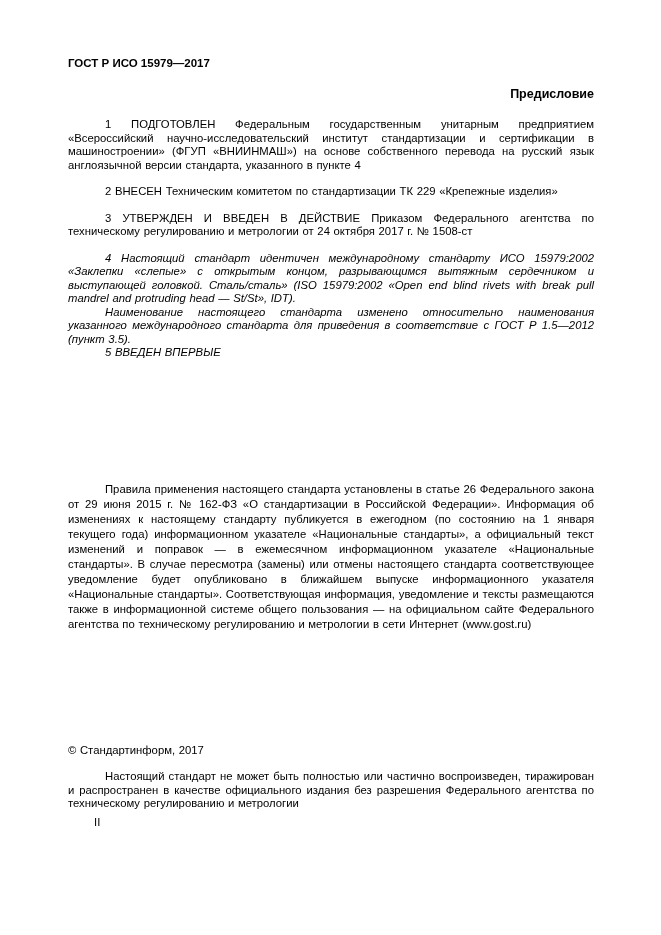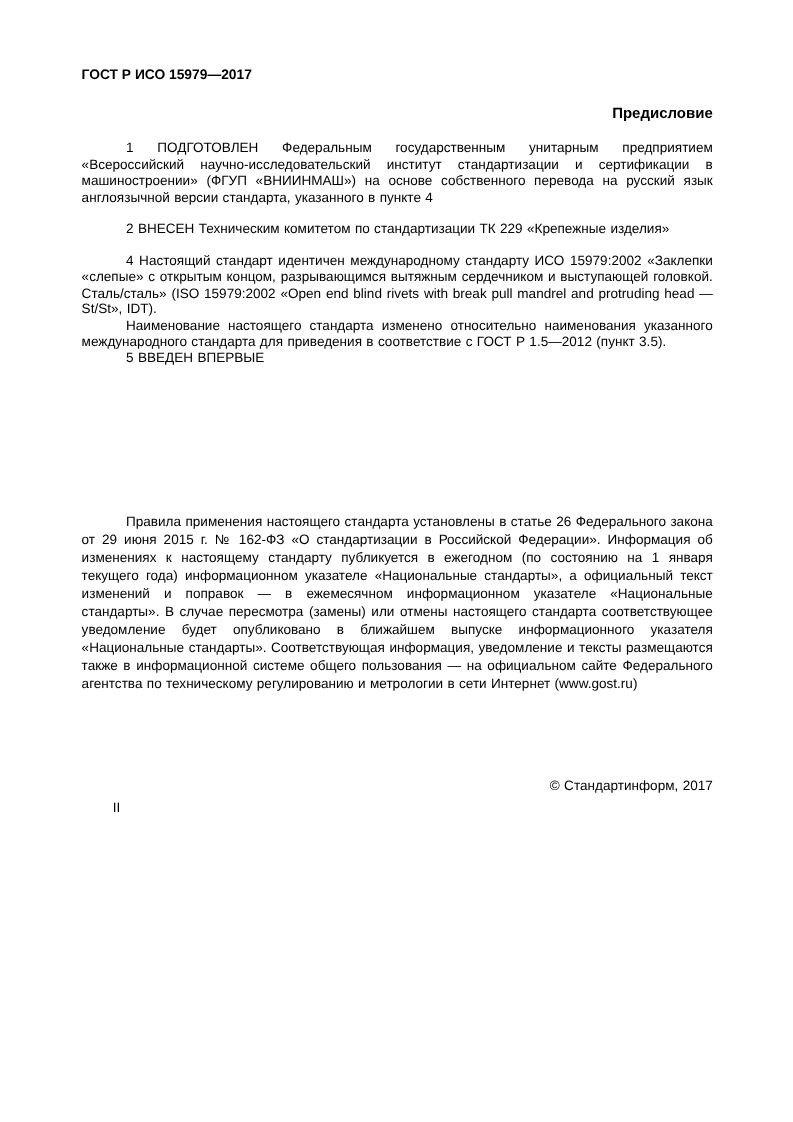--- a/index.html
+++ b/index.html
@@ -38,29 +38,30 @@
     line-height: 13.5px;
     text-align: justify;
     text-indent: 37px;
     word-spacing: 0.5px;
   }
   .clause {
     margin-bottom: 13px;
   }
   .no-gap {
     margin-bottom: 0;
+    font-style: italic;
   }
   .legal {
     line-height: 15px;
     margin-top: 122px;
   }
   .copyright {
-    text-align: right;
+    text-align: left;
     text-indent: 0;
-    margin-top: 71px;
+    margin-top: 112px;
   }
   .repro {
     margin-top: 13px;
   }
   .page-num {
     font-size: 11.3px;
     line-height: 13.5px;
     margin-top: 5px;
     text-align: left;
     margin-left: 26px;
@@ -72,28 +73,30 @@
 <div class="page">
   <div class="content">
     <div class="doc-header">ГОСТ Р ИСО 15979—2017</div>
 
     <div class="doc-title">Предисловие</div>
 
     <p class="clause">1 ПОДГОТОВЛЕН Федеральным государственным унитарным предприятием «Всероссийский научно-исследовательский институт стандартизации и сертификации в машиностроении» (ФГУП «ВНИИНМАШ») на основе собственного перевода на русский язык англоязычной версии стандарта, указанного в пункте 4</p>
 
     <p class="clause">2 ВНЕСЕН Техническим комитетом по стандартизации ТК 229 «Крепежные изделия»</p>
 
+    <p class="clause">3 УТВЕРЖДЕН И ВВЕДЕН В ДЕЙСТВИЕ Приказом Федерального агентства по техническому регулированию и метрологии от 24 октября 2017 г. № 1508-ст</p>
 
     <p class="no-gap">4 Настоящий стандарт идентичен международному стандарту ИСО 15979:2002 «Заклепки «слепые» с открытым концом, разрывающимся вытяжным сердечником и выступающей головкой. Сталь/сталь» (ISO 15979:2002 «Open end blind rivets with break pull mandrel and protruding head — St/St», IDT).</p>
 
     <p class="no-gap">Наименование настоящего стандарта изменено относительно наименования указанного международного стандарта для приведения в соответствие с ГОСТ Р 1.5—2012 (пункт 3.5).</p>
 
 
     <p class="no-gap">5 ВВЕДЕН ВПЕРВЫЕ</p>
 
     <p class="legal">Правила применения настоящего стандарта установлены в статье 26 Федерального закона от 29 июня 2015 г. № 162-ФЗ «О стандартизации в Российской Федерации». Информация об изменениях к настоящему стандарту публикуется в ежегодном (по состоянию на 1 января текущего года) информационном указателе «Национальные стандарты», а официальный текст изменений и поправок — в ежемесячном информационном указателе «Национальные стандарты». В случае пересмотра (замены) или отмены настоящего стандарта соответствующее уведомление будет опубликовано в ближайшем выпуске информационного указателя «Национальные стандарты». Соответствующая информация, уведомление и тексты размещаются также в информационной системе общего пользования — на официальном сайте Федерального агентства по техническому регулированию и метрологии в сети Интернет (www.gost.ru)</p>
 
     <p class="copyright">© Стандартинформ, 2017</p>
 
+    <p class="repro">Настоящий стандарт не может быть полностью или частично воспроизведен, тиражирован и распространен в качестве официального издания без разрешения Федерального агентства по техническому регулированию и метрологии</p>
 
     <div class="page-num">II</div>
   </div>
 </div>
 
 </body></html>

